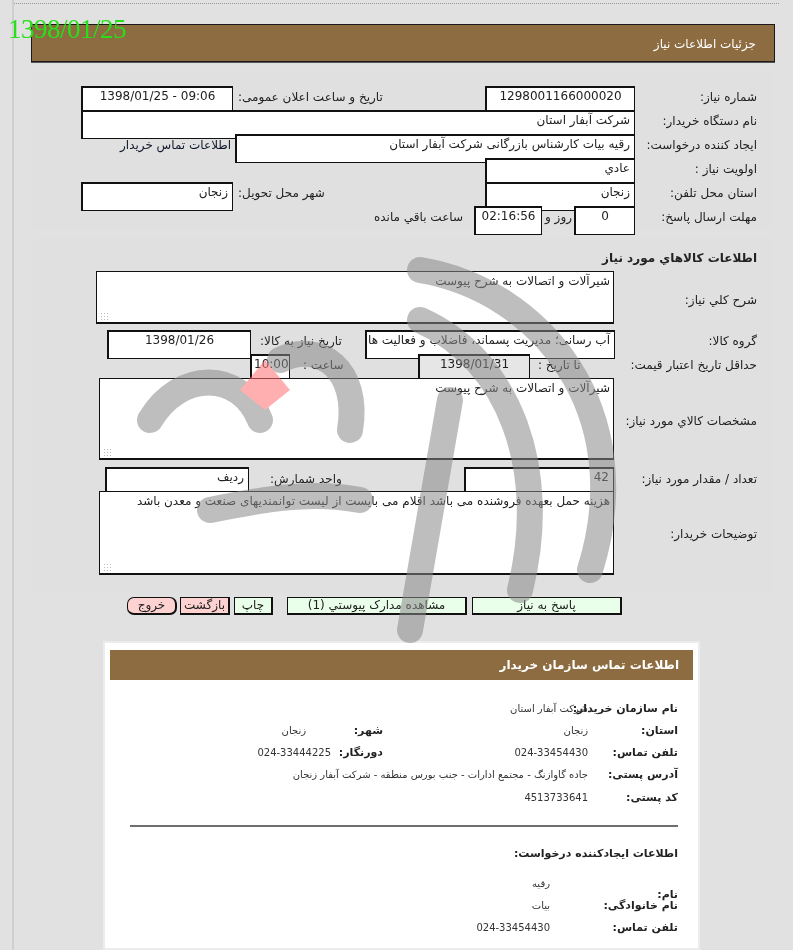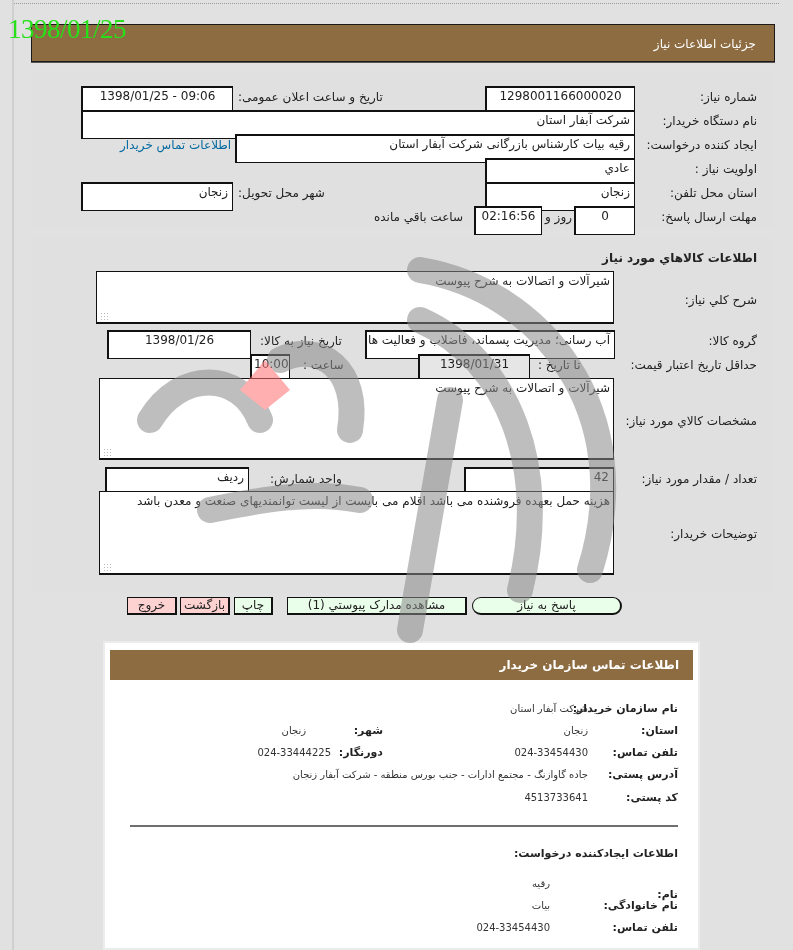--- a/index.html
+++ b/index.html
@@ -43,21 +43,21 @@
     position: absolute; background: #fff; border: 1px solid #111;
     border-top-width: 2px; border-left-width: 2px;
     height: 29px; font-size: 12px; line-height: 17px;
     padding: 0 4px; direction: rtl; white-space: nowrap; overflow: hidden;
   }
   .field.ltr { direction: ltr; text-align: center; }
   .label {
     position: absolute; font-size: 12px; direction: rtl; white-space: nowrap;
     color: #222;
   }
-  .link { color: #0369a1; }
+  .link { color: #0f172a; }
   .bold { font-weight: bold; }
   .area {
     position: absolute; background: #fff; border: 1px solid #111;
     border-bottom-width: 2px;
     direction: rtl; padding: 1px 3px; font-size: 12px; line-height: 16px;
   }
   .grip {
     position: absolute; left: 3px; bottom: 2px; width: 8px; height: 8px;
     background-image: radial-gradient(#bbb 1px, transparent 1px);
     background-size: 3px 3px;
@@ -158,25 +158,25 @@
 <div class="field" style="left:464px;top:467px;width:150px;">42</div>
 <span class="label" style="left:270px;top:472px;">واحد شمارش:</span>
 <div class="field" style="left:105px;top:467px;width:144px;">ردیف</div>
 
 <span class="label" style="right:36px;top:527px;">توضیحات خریدار:</span>
 <div class="area" style="left:99px;top:491px;width:515px;height:84px;">
   <span>هزینه حمل بعهده فروشنده می باشد اقلام می بایست از لیست توانمندیهای صنعت و معدن باشد</span>
   <span class="grip"></span>
 </div>
 
-<div class="btn green" style="left:472px;width:150px;border-radius:9px;">پاسخ به نیاز</div>
+<div class="btn green" style="left:472px;width:150px;">پاسخ به نیاز</div>
 <div class="btn green" style="left:287px;width:180px;">مشاهده مدارک پیوستي (1)</div>
 <div class="btn green" style="left:234px;width:39px;">چاپ</div>
 <div class="btn red" style="left:180px;width:50px;">بازگشت</div>
-<div class="btn red" style="left:127px;width:50px;">خروج</div>
+<div class="btn red" style="left:127px;width:50px;border-radius:7px;">خروج</div>
 
 <svg class="watermark" viewBox="0 0 580 400">
   <g fill="none" stroke="#8a8a8a" stroke-width="26" stroke-linecap="round">
     <path d="M300 20 C 420 40, 520 160, 470 320"></path>
     <path d="M300 70 C 390 110, 430 220, 400 340"></path>
     <path d="M330 150 L 290 380"></path>
     <path d="M30 170 C 60 120, 120 120, 140 170"></path>
     <path d="M160 110 C 200 90, 240 120, 230 180"></path>
     <path d="M90 260 C 140 250, 190 240, 240 250"></path>
   </g>

